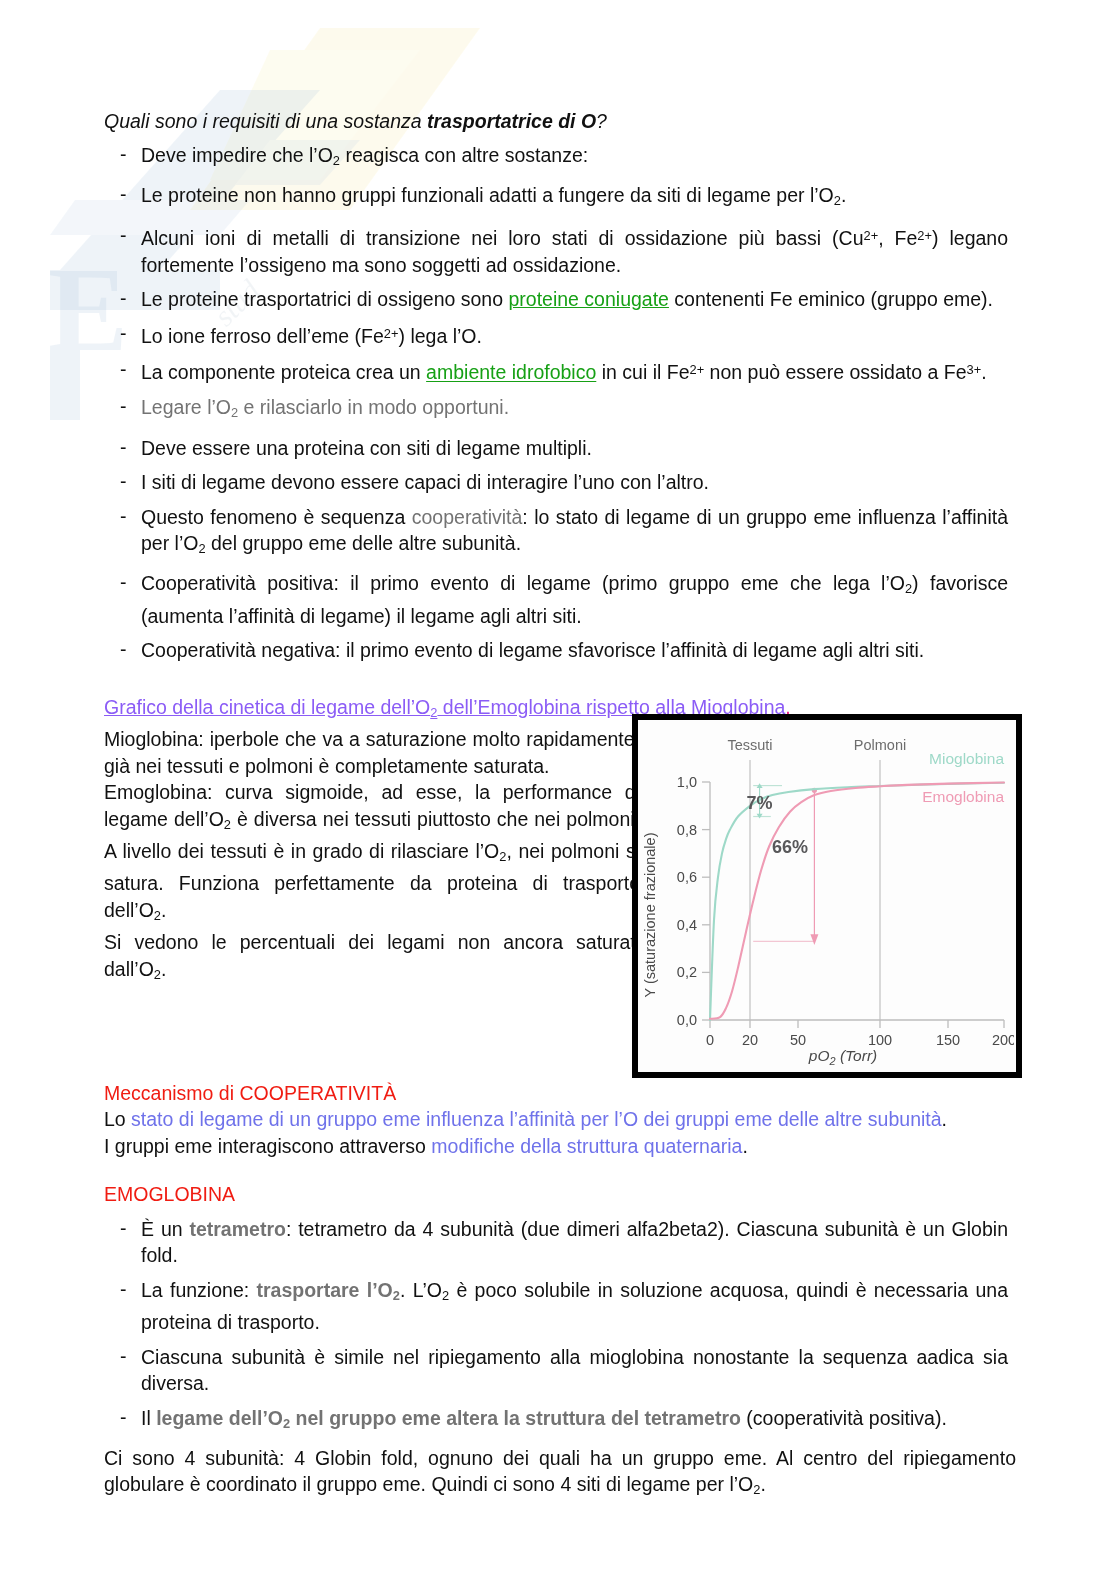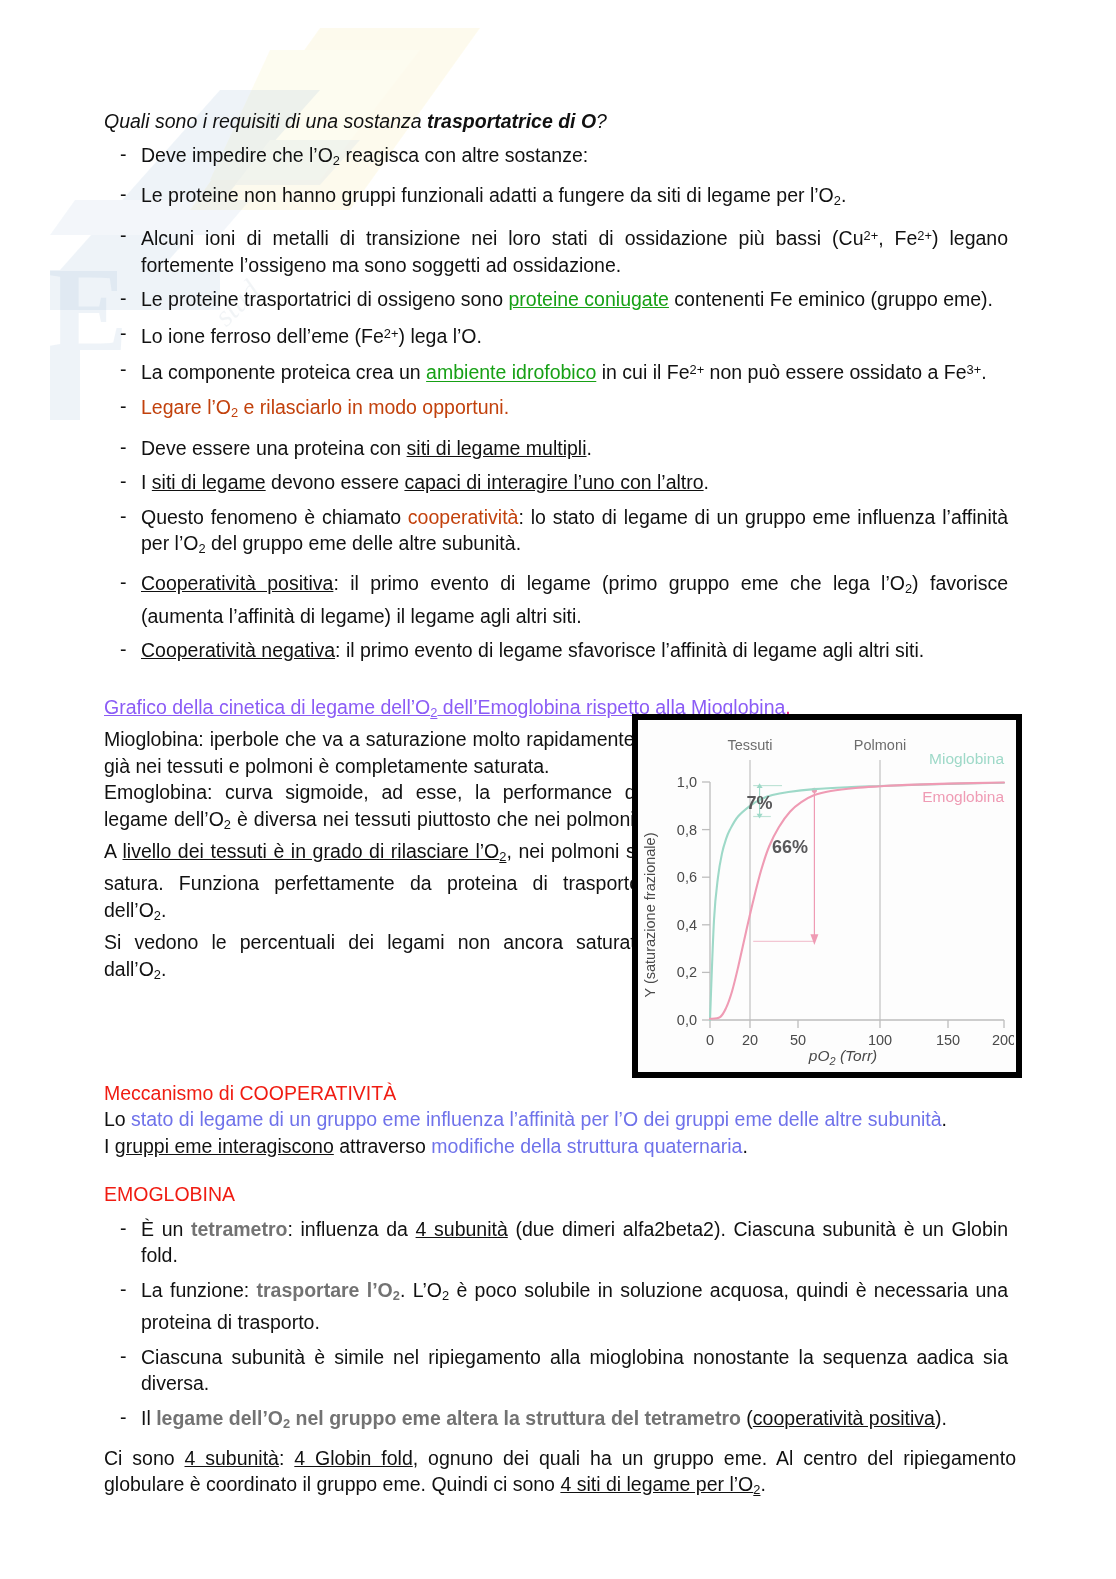--- a/index.html
+++ b/index.html
@@ -54,22 +54,22 @@
     left:8px; top:-1px;
     font-size:19.5px;
   }
 
   p.para {
     font-size:19.5px;
     line-height:26.5px;
     text-align:justify;
   }
 
-  .u  { text-decoration:underline; }
-  .gr { color:#c2410c; }
+  .u  { }
+  .gr { color:#737373; }
   .gru{ color:#16a015; text-decoration:underline; }
   .pk { color:#8b5cf6;text-decoration:underline; }
   .pk2{ color:#737373;font-weight:bold; }
   .bl { color:#6f72ea; }
   .hdpink { color:#e8197f; font-size:19.5px; line-height:26.5px; }
   .hdred  { color:#f01c12; font-size:19.5px; line-height:26.5px; }
 
   sub { font-size:0.66em; vertical-align:-0.22em; }
   sup { font-size:0.66em; vertical-align:0.42em; }
   .gap-md { height:22px; }
@@ -129,21 +129,21 @@
     <ul class="dash">
         <li><span>Deve impedire che l’O</span><sub>2</sub><span> reagisca con altre sostanze:</span></li>
         <li><span>Le proteine non hanno gruppi funzionali adatti a fungere da siti di legame per l’O</span><sub>2</sub><span>.</span></li>
         <li><span>Alcuni ioni di metalli di transizione nei loro stati di ossidazione più bassi (Cu</span><sup>2+</sup><span>, Fe</span><sup>2+</sup><span>) legano fortemente l’ossigeno ma sono soggetti ad ossidazione.</span></li>
         <li><span>Le proteine trasportatrici di ossigeno sono </span><span class="gru">proteine coniugate</span><span> contenenti Fe eminico (gruppo eme).</span></li>
         <li><span>Lo ione ferroso dell’eme (Fe</span><sup>2+</sup><span>) lega l’O.</span></li>
         <li><span>La componente proteica crea un </span><span class="gru">ambiente idrofobico</span><span> in cui il Fe</span><sup>2+</sup><span> non può essere ossidato a Fe</span><sup>3+</sup><span>.</span></li>
         <li><span class="gr">Legare l’O</span><sub class="gr">2</sub><span class="gr"> e rilasciarlo in modo opportuni.</span></li>
         <li><span>Deve essere una proteina con </span><span class="u">siti di legame multipli</span><span>.</span></li>
         <li><span>I </span><span class="u">siti di legame</span><span> devono essere </span><span class="u">capaci di interagire l’uno con l’altro</span><span>.</span></li>
-        <li><span>Questo fenomeno è chiamato </span><span class="gr">cooperatività</span><span>: lo stato di legame di un gruppo eme influenza l’affinità per l’O</span><sub>2</sub><span> del gruppo eme delle altre subunità.</span></li>
+        <li><span>Questo fenomeno è sequenza </span><span class="gr">cooperatività</span><span>: lo stato di legame di un gruppo eme influenza l’affinità per l’O</span><sub>2</sub><span> del gruppo eme delle altre subunità.</span></li>
         <li><span class="u">Cooperatività positiva</span><span>: il primo evento di legame (primo gruppo eme che lega l’O</span><sub>2</sub><span>) favorisce (aumenta l’affinità di legame) il legame agli altri siti.</span></li>
         <li><span class="u">Cooperatività negativa</span><span>: il primo evento di legame sfavorisce l’affinità di legame agli altri siti.</span></li>
       </ul>
 
     <div class="gap-md"></div>
 
     <div id="graph-section">
       <p class="hdpink"><span class="pk">Grafico della cinetica di legame dell’O</span><sub class="pk">2</sub><span class="pk"> dell’Emoglobina rispetto alla Mioglobina</span><span>.</span></p>
       <div id="graph-text">
           <p class="para"><span>Mioglobina: iperbole che va a saturazione molto rapidamente, già nei tessuti e polmoni è completamente saturata.</span></p>
@@ -222,21 +222,21 @@
     <p class="hdred">Meccanismo di COOPERATIVITÀ</p>
     <div>
         <p class="para"><span>Lo </span><span class="bl">stato di legame di un gruppo eme influenza l’affinità per l’O dei gruppi eme delle altre subunità</span><span>.</span></p>
         <p class="para"><span>I </span><span class="u">gruppi eme interagiscono</span><span> attraverso </span><span class="bl">modifiche della struttura quaternaria</span><span>.</span></p>
       </div>
 
     <div class="gap-md"></div>
 
     <p class="hdred">EMOGLOBINA</p>
     <ul class="dash">
-        <li><span>È un </span><span class="pk2">tetrametro</span><span>: influenza da </span><span class="u">4 subunità</span><span> (due dimeri alfa2beta2). Ciascuna subunità è un Globin fold.</span></li>
+        <li><span>È un </span><span class="pk2">tetrametro</span><span>: tetrametro da </span><span class="u">4 subunità</span><span> (due dimeri alfa2beta2). Ciascuna subunità è un Globin fold.</span></li>
         <li><span>La funzione: </span><span class="pk2">trasportare l’O</span><sub class="pk2">2</sub><span>. L’O</span><sub>2</sub><span> è poco solubile in soluzione acquosa, quindi è necessaria una proteina di trasporto.</span></li>
         <li><span>Ciascuna subunità è simile nel ripiegamento alla mioglobina nonostante la sequenza aadica sia diversa.</span></li>
         <li><span>Il </span><span class="pk2">legame dell’O</span><sub class="pk2">2</sub><span class="pk2"> nel gruppo eme altera la struttura del tetrametro</span><span> (</span><span class="u">cooperatività positiva</span><span>).</span></li>
       </ul>
     <p class="para"><span>Ci sono </span><span class="u">4 subunità</span><span>: </span><span class="u">4 Globin fold</span><span>, ognuno dei quali ha un gruppo eme. Al centro del ripiegamento globulare è coordinato il gruppo eme. Quindi ci sono </span><span class="u">4 siti di legame per l’O</span><sub class="u">2</sub><span>.</span></p>
 
   </div>
 </div>
 
 </body></html>

